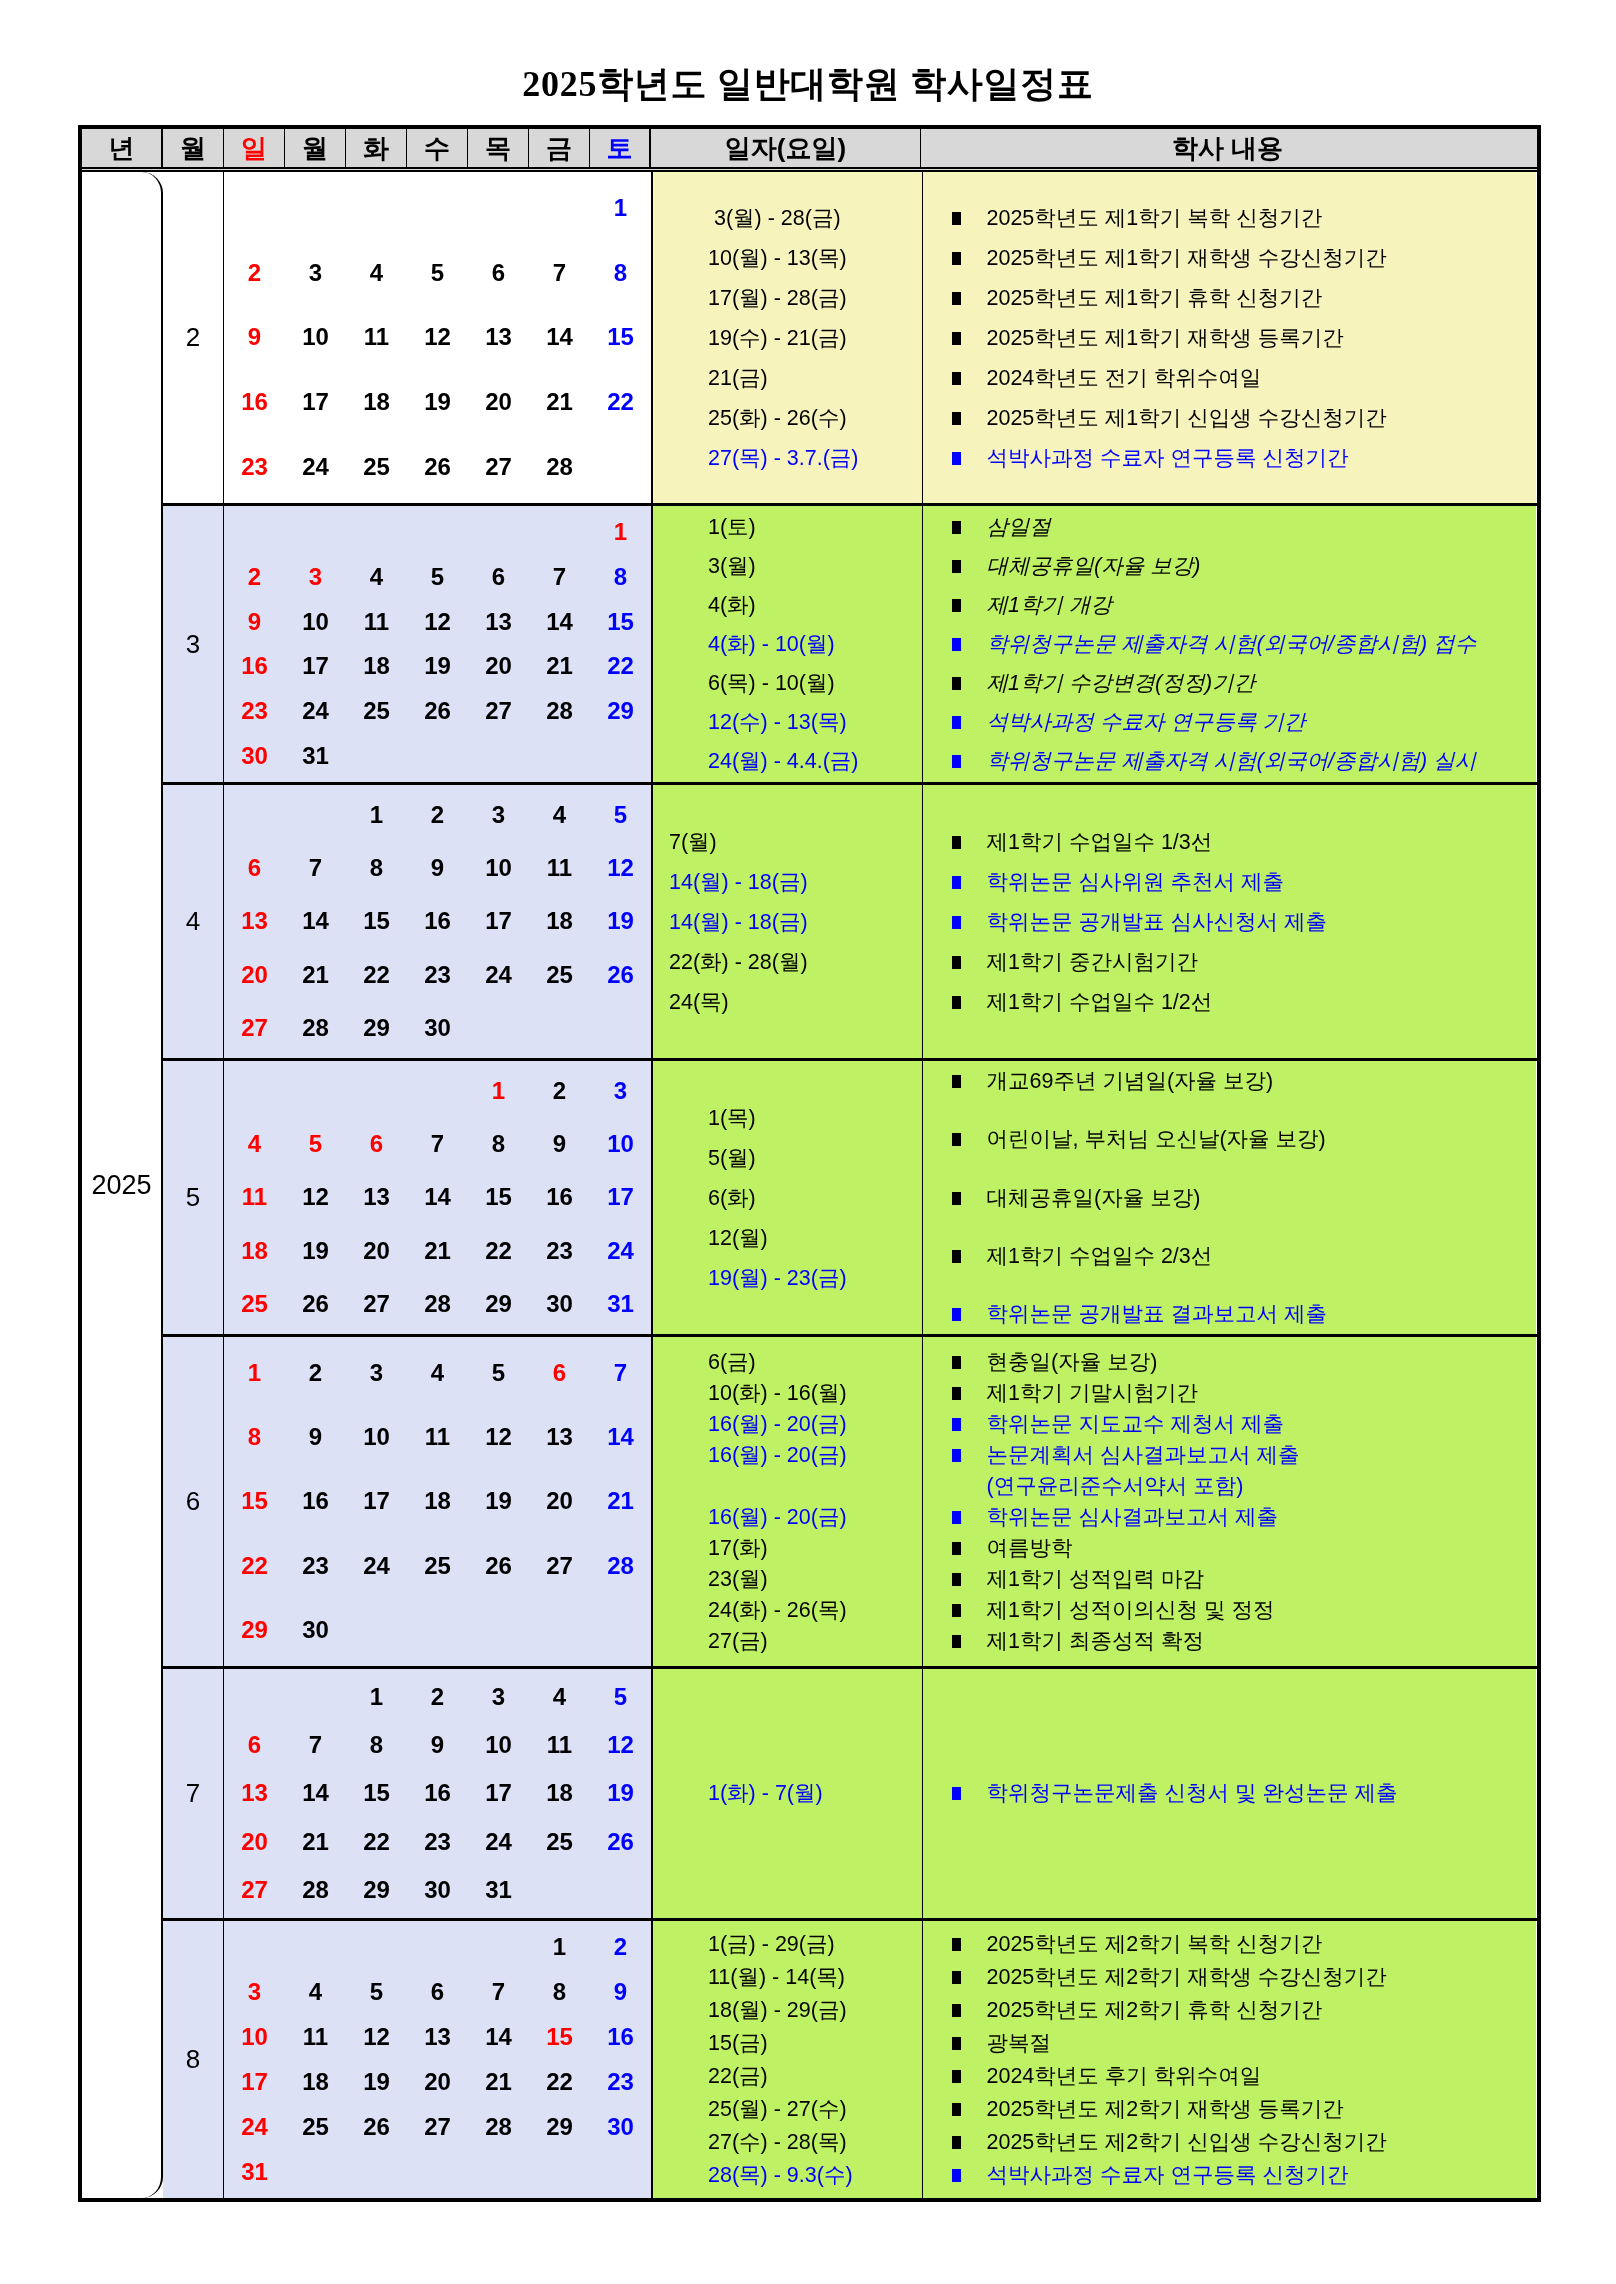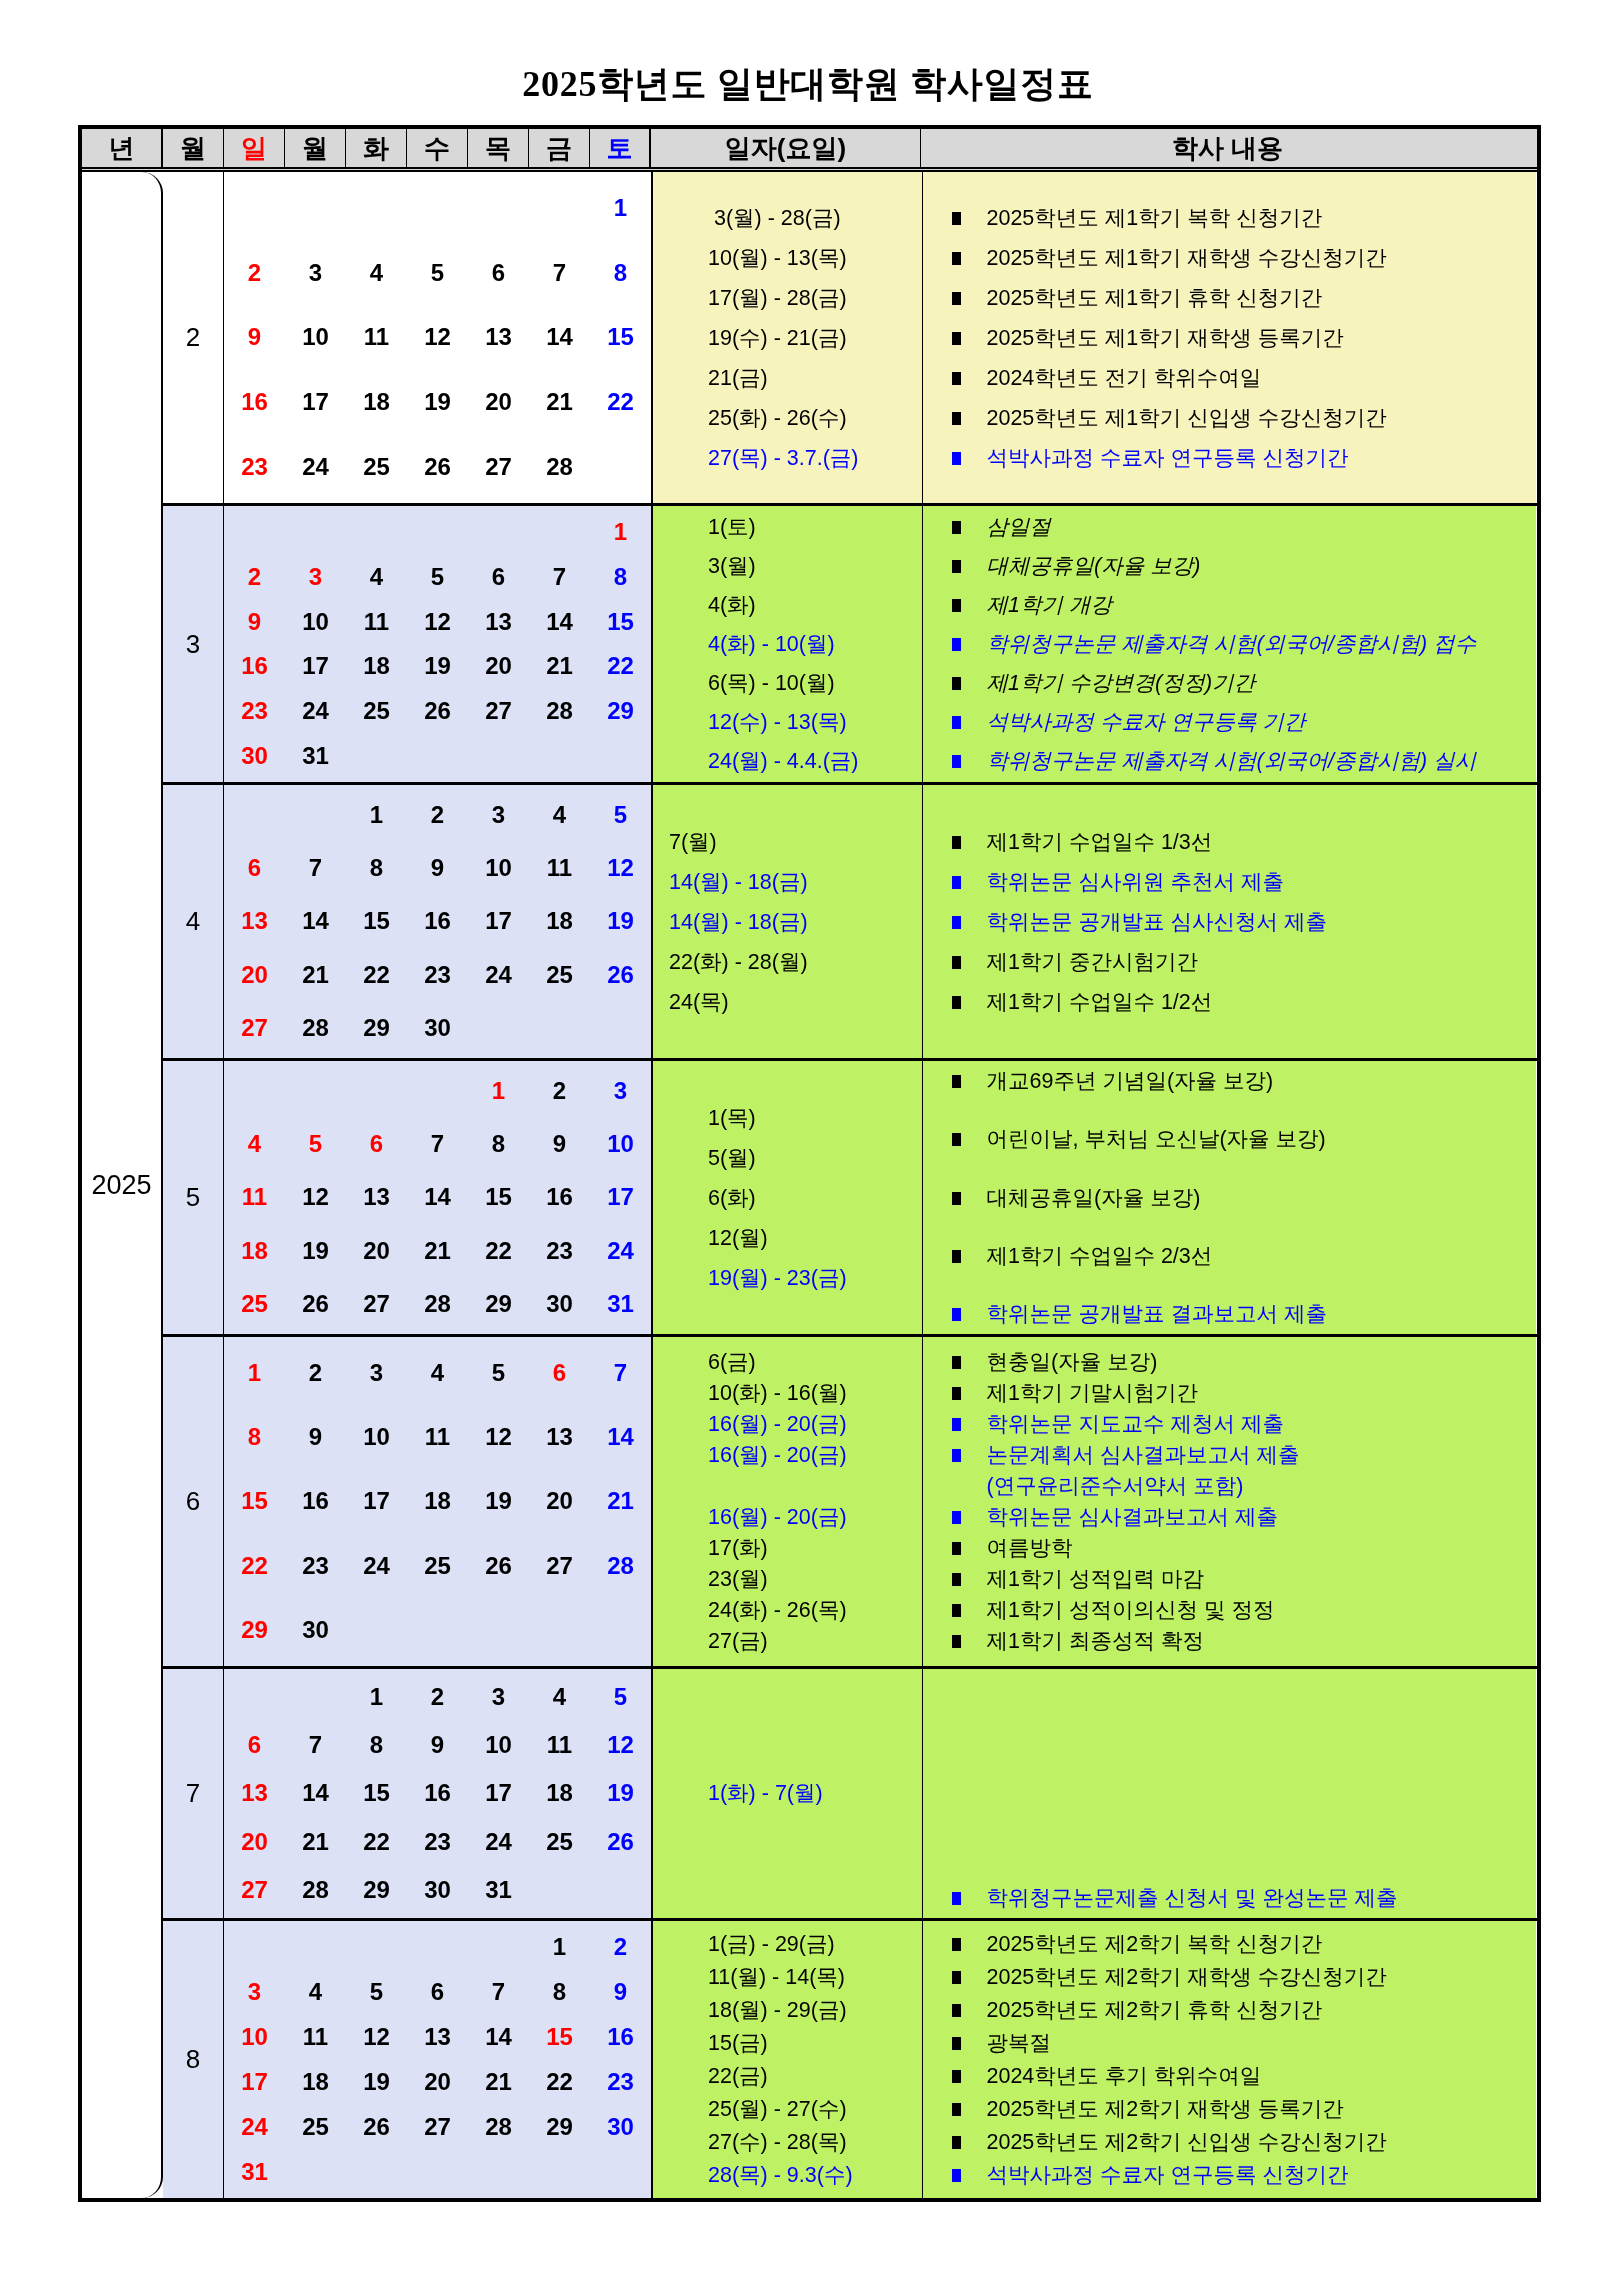--- a/index.html
+++ b/index.html
@@ -463,21 +463,21 @@
                 <div class="day k">29</div>
                 <div class="day k">30</div>
                 <div class="day k">31</div>
                 <div class="day k"></div>
                 <div class="day k"></div>
               </div>
             </div>
             <div class="dates" style="line-height: 39px;">
               <div class="dline b">1(화) - 7(월)</div>
             </div>
-            <div class="content" style="line-height: 39px; justify-content: flex-end;">
+            <div class="content" style="line-height: 39px;">
               <div class="iline b"><span class="bullet"></span><span>학위청구논문제출 신청서 및 완성논문 제출</span></div>
             </div>
           </div>
           <div class="mrow theme-plain grow">
             <div class="mcell">8</div>
             <div class="cal">
               <div class="week">
                 <div class="day k"></div>
                 <div class="day k"></div>
                 <div class="day k"></div>

